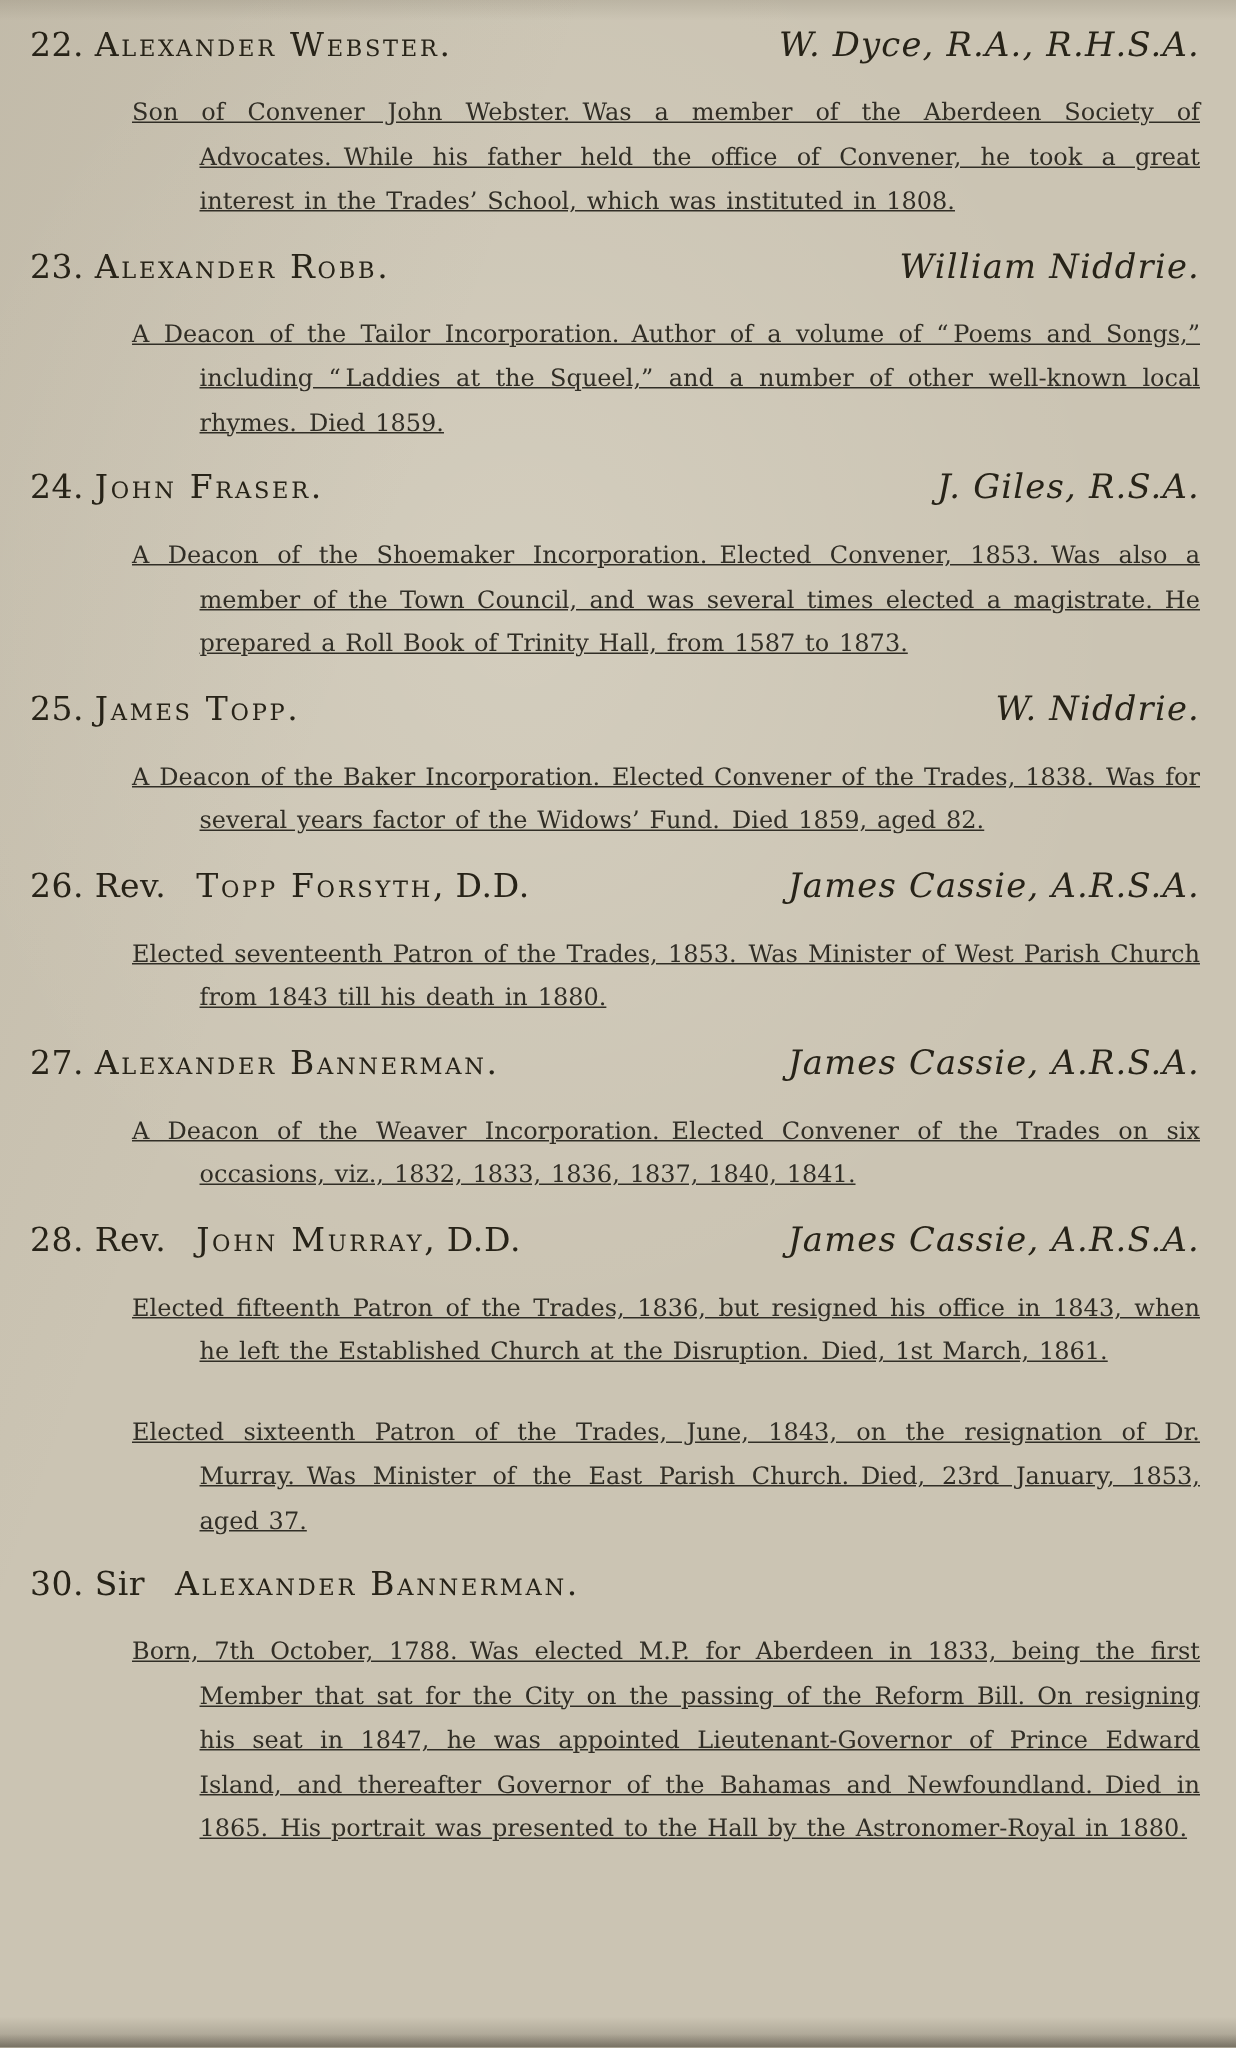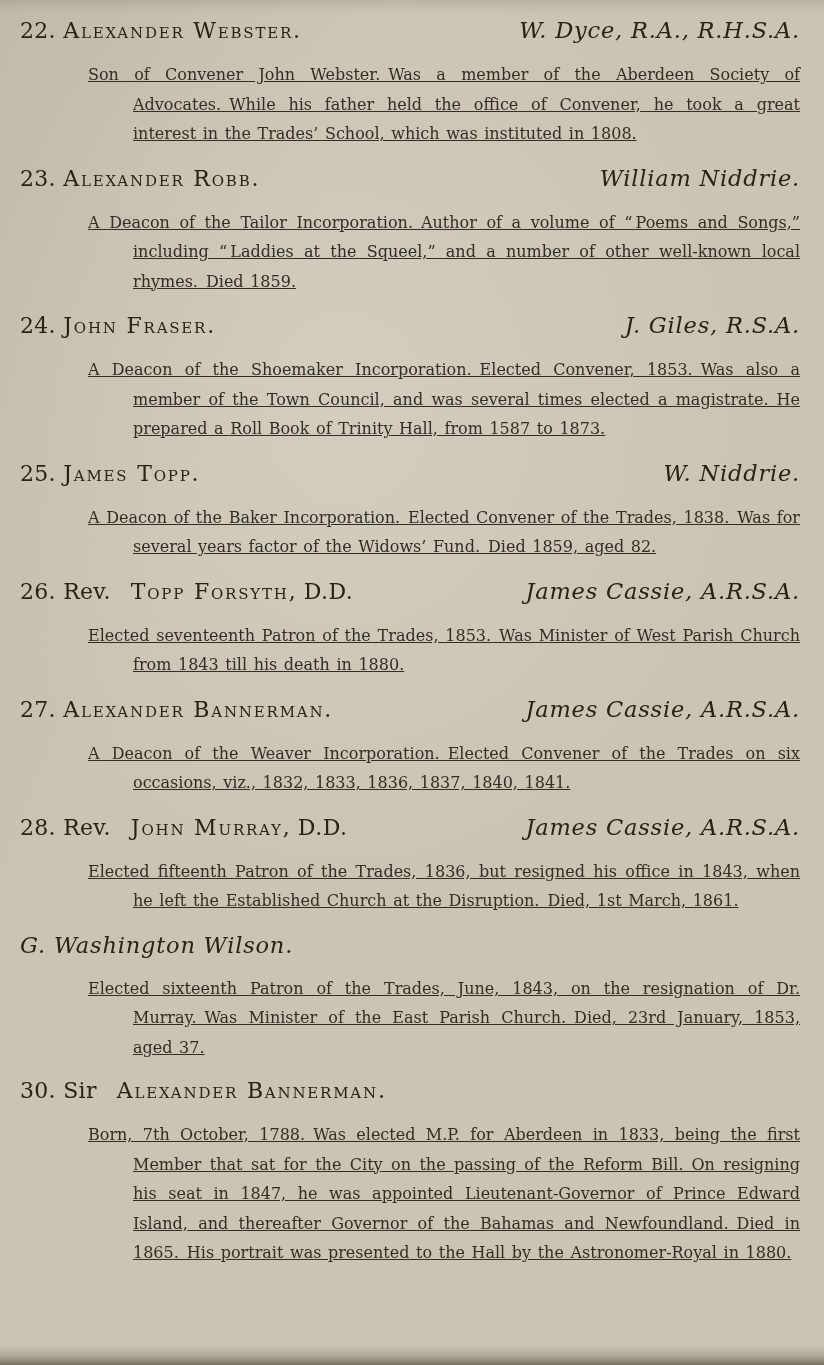--- a/index.html
+++ b/index.html
@@ -129,21 +129,20 @@
   <section class="entry">
     <div class="entry-heading">
       <span class="heading-left"><span class="num">28.</span> <span class="prefix">Rev.</span><span class="name">John Murray</span><span class="suffix">, D.D.</span></span>
       <span class="artist">James Cassie, A.R.S.A.</span>
     </div>
     <p class="desc">Elected fifteenth Patron of the Trades, 1836, but resigned his office in 1843, when he left the Established Church at the Disruption. Died, 1st March, 1861.</p>
   </section>
 
   <section class="entry">
     <div class="entry-heading">
-      <span class="artist">G. Washington Wilson.</span>
     </div>
     <p class="desc">Elected sixteenth Patron of the Trades, June, 1843, on the resignation of Dr. Murray. Was Minister of the East Parish Church. Died, 23rd January, 1853, aged 37.</p>
   </section>
 
   <section class="entry">
     <div class="entry-heading">
       <span class="heading-left"><span class="num">30.</span> <span class="prefix">Sir</span><span class="name">Alexander Bannerman.</span><span class="suffix"></span></span>
     </div>
     <p class="desc">Born, 7th October, 1788. Was elected M.P. for Aberdeen in 1833, being the first Member that sat for the City on the passing of the Reform Bill. On resigning his seat in 1847, he was appointed Lieutenant-Governor of Prince Edward Island, and thereafter Governor of the Bahamas and Newfoundland. Died in 1865. His portrait was presented to the Hall by the Astronomer-Royal in 1880.</p>
   </section>

